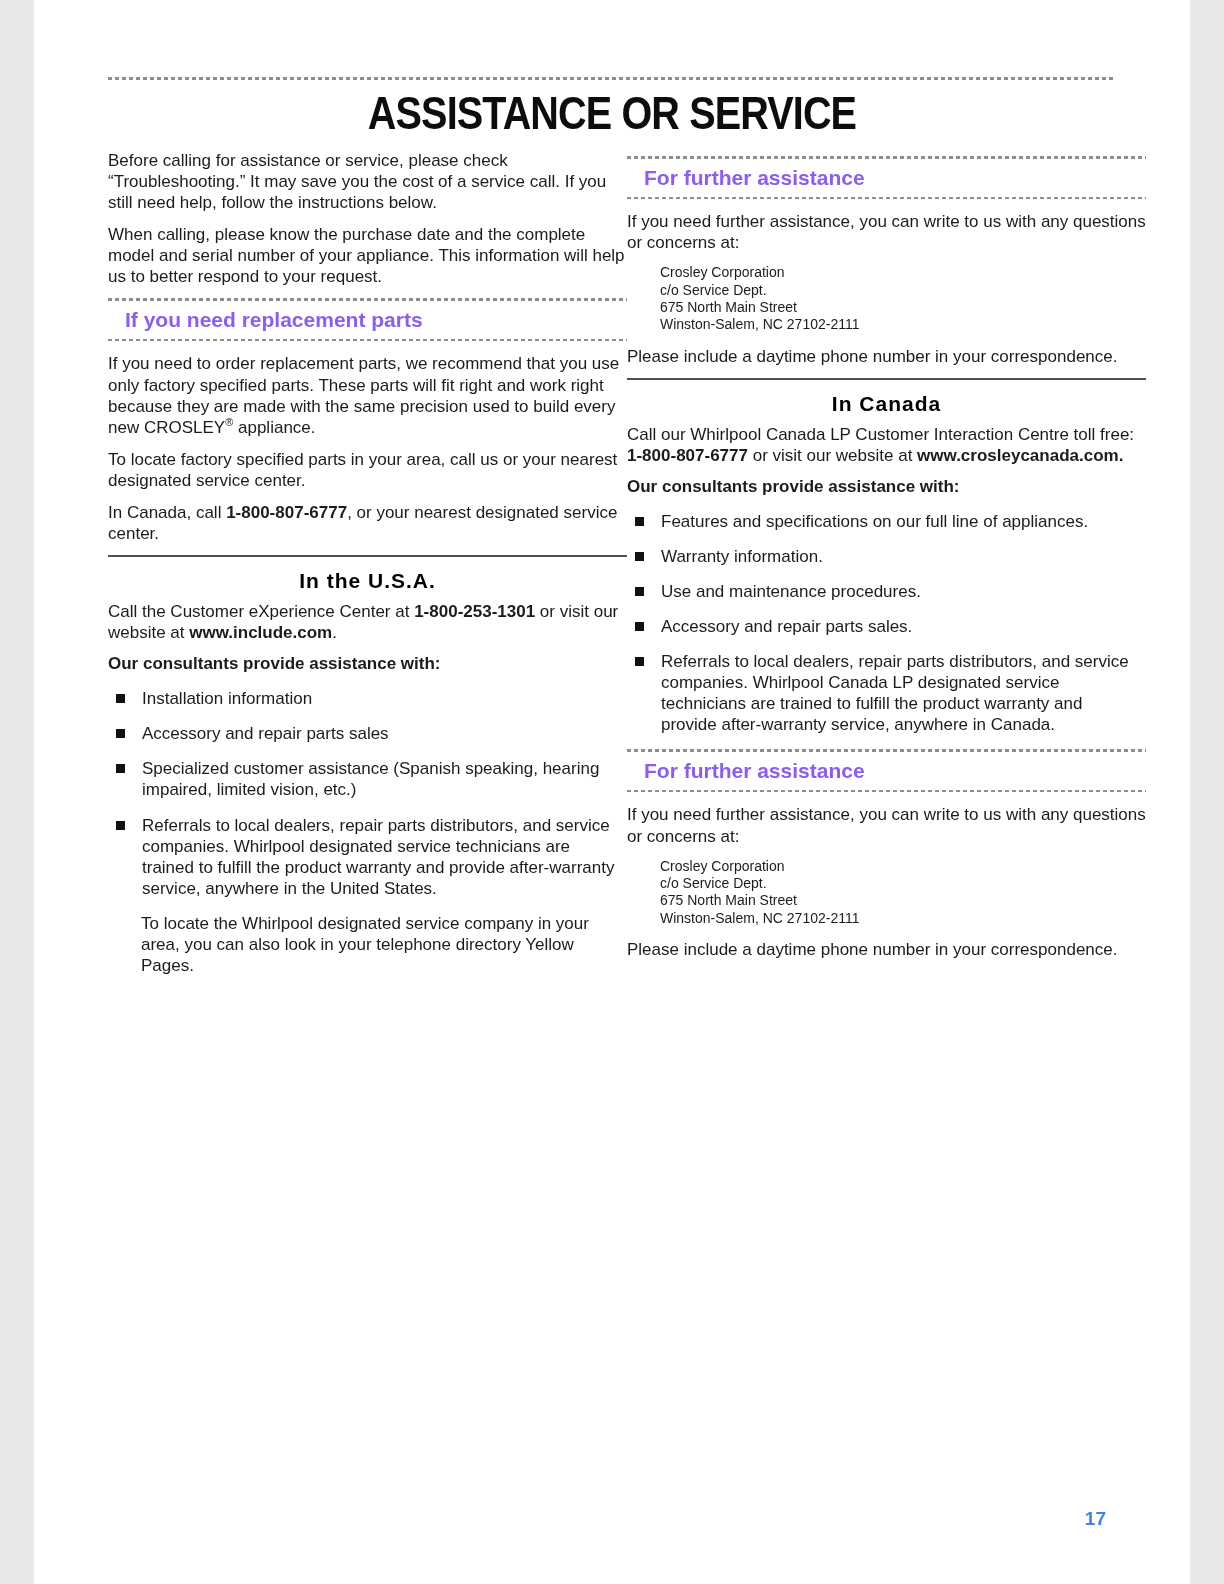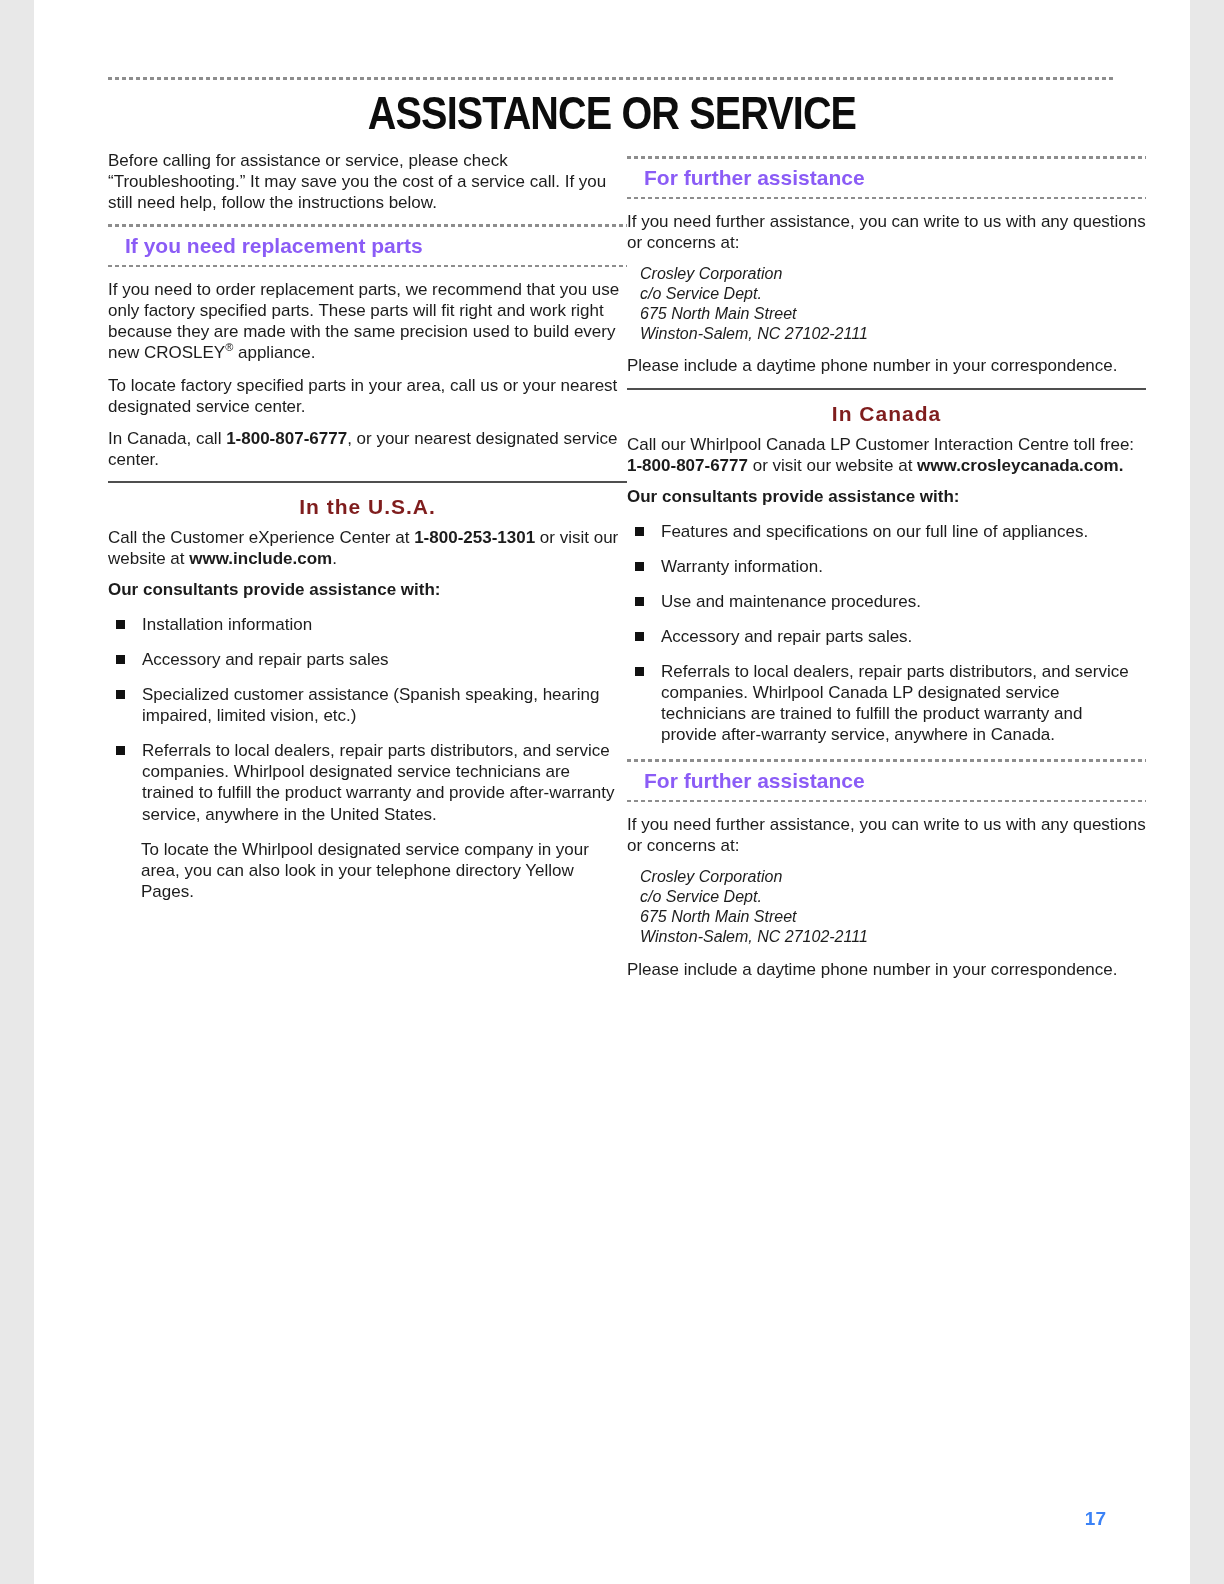--- a/index.html
+++ b/index.html
@@ -47,40 +47,40 @@
   }
   .rule-solid {
     height: 2px;
     background: #4f4f4f;
     margin: 10px 0 12px 0;
   }
   .ghost-heading {
     text-align: center;
     font-size: 21px;
     font-weight: bold;
-    color: #7f1d1d;
+    color: #000000;
     letter-spacing: 1px;
     margin: 2px 0 8px 0;
     text-shadow: 0 0 1px #ffffff;
   }
   .bold-lead { font-size: 17px; font-weight: bold; margin-bottom: 12px; }
   ul.bullets { list-style: none; margin: 14px 0 0 0; }
   ul.bullets li {
     display: flex;
     margin: 0 4px 14px 8px;
     font-size: 17px;
     line-height: 1.24;
   }
   ul.bullets .sq {
     width: 9px; height: 9px;
     background: #111;
     flex: none;
     margin: 6px 17px 0 0;
   }
-  .address { font-size: 16px; line-height: 1.24; margin: 0 0 12px 13px; font-style: italic; }
+  .address { font-size: 14px; line-height: 1.24; margin: 0 0 12px 33px; }
   .address div { margin: 0; }
   .closing-para { margin-left: 33px; }
   sup { font-size: 11px; vertical-align: super; line-height: 0; }
   .page-number {
     position: absolute;
     right: 84px;
     top: 1508px;
     font-size: 19px;
     font-weight: bold;
     color: #3b82f6;
@@ -94,20 +94,21 @@
 
   <div class="rule-dash top-rule"></div>
 
   <h1 class="doc-title">ASSISTANCE OR SERVICE</h1>
 
   <div class="columns">
 
     <div class="col">
 
       <p class="body">Before calling for assistance or service, please check “Troubleshooting.” It may save you the cost of a service call. If you still need help, follow the instructions below.</p>
+      <p class="body">When calling, please know the purchase date and the complete model and serial number of your appliance. This information will help us to better respond to your request.</p>
 
       <div class="section-head">
         <div class="rule-dash"></div>
         <div class="head-label">If you need replacement parts</div>
         <div class="rule-dash thin"></div>
       </div>
 
       <p class="body"><span>If you need to order replacement parts, we recommend that you use only factory specified parts. These parts will fit right and work right because they are made with the same precision used to build every new CROSLEY</span><sup>®</sup><span> appliance.</span></p>
 
       <p class="body">To locate factory specified parts in your area, call us or your nearest designated service center.</p>

